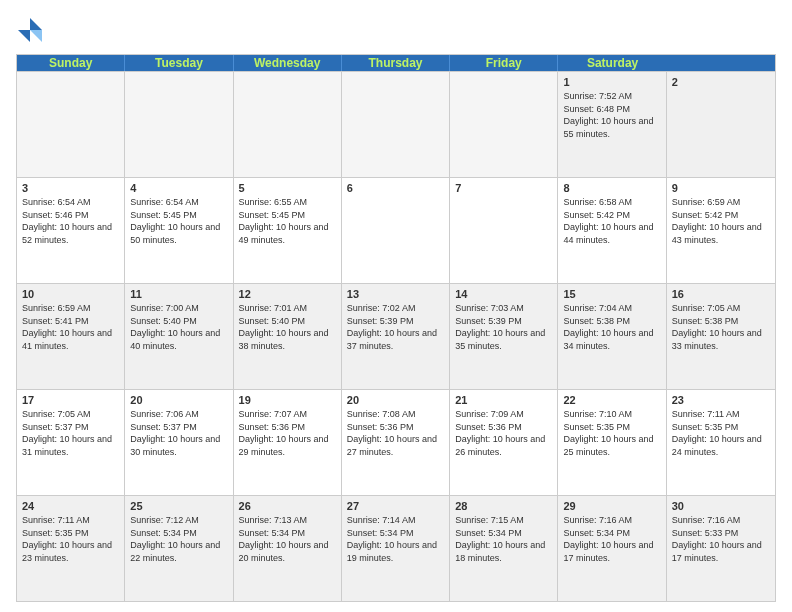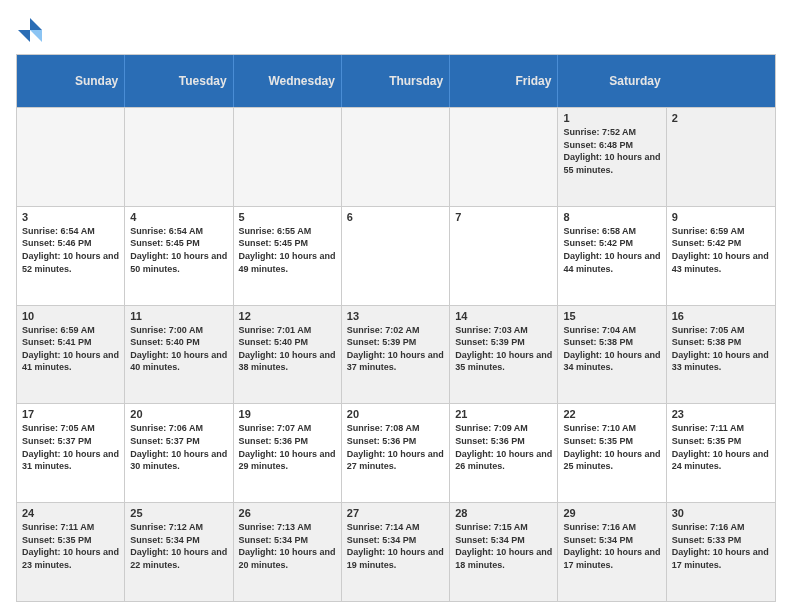--- a/index.html
+++ b/index.html
@@ -65,25 +65,25 @@
       display: flex;
       flex-direction: column;
       border: 1px solid #ccc;
     }
     .cal-header {
       display: grid;
       grid-template-columns: repeat(7, 1fr);
       background: #2a6db5;
     }
     .cal-header-cell {
-      color: #e5e5e5;
+      color: #bef264;
       font-size: 12px;
       font-weight: bold;
-      padding: 19px 6px;
-      text-align: right;
+      padding: 1px 6px;
+      text-align: center;
       border-right: 1px solid #4a8dd5;
     }
     .cal-header-cell:last-child { border-right: none; }
     .cal-body {
       display: flex;
       flex-direction: column;
       flex: 1;
     }
     .cal-row {
       display: grid;
@@ -105,21 +105,20 @@
     .day-num {
       font-size: 11px;
       font-weight: bold;
       margin-bottom: 2px;
       display: block;
     }
     .day-info {
       line-height: 1.4;
       font-size: 9px;
       color: #333;
-      font-weight: bold;
     }
   </style>
 </head>
 <body>
 
 <div class="page">
   <div class="header">
     <div class="logo">
       <svg class="logo-icon" viewBox="0 0 28 28">
         <polygon points="14,2 26,14 14,14" fill="#2a6db5"></polygon>

